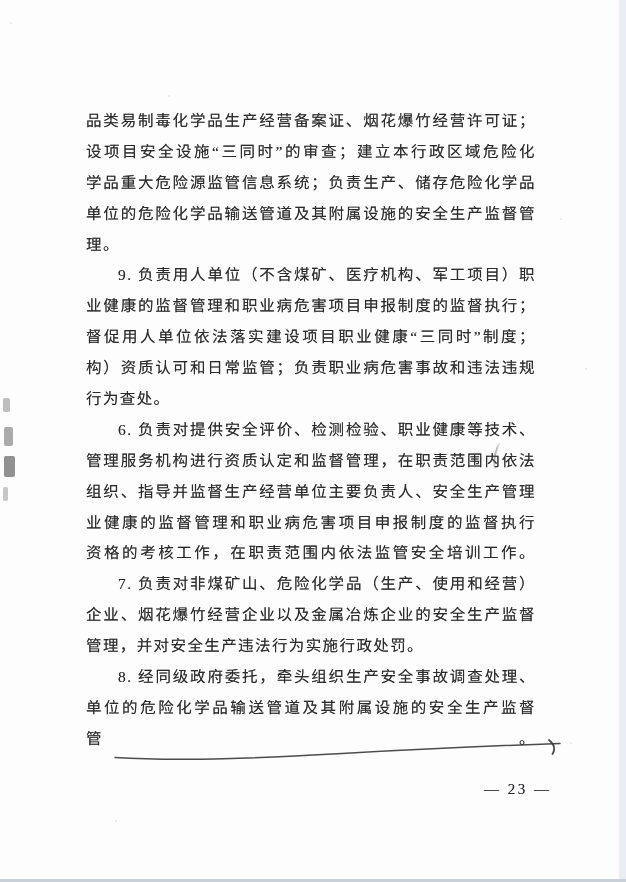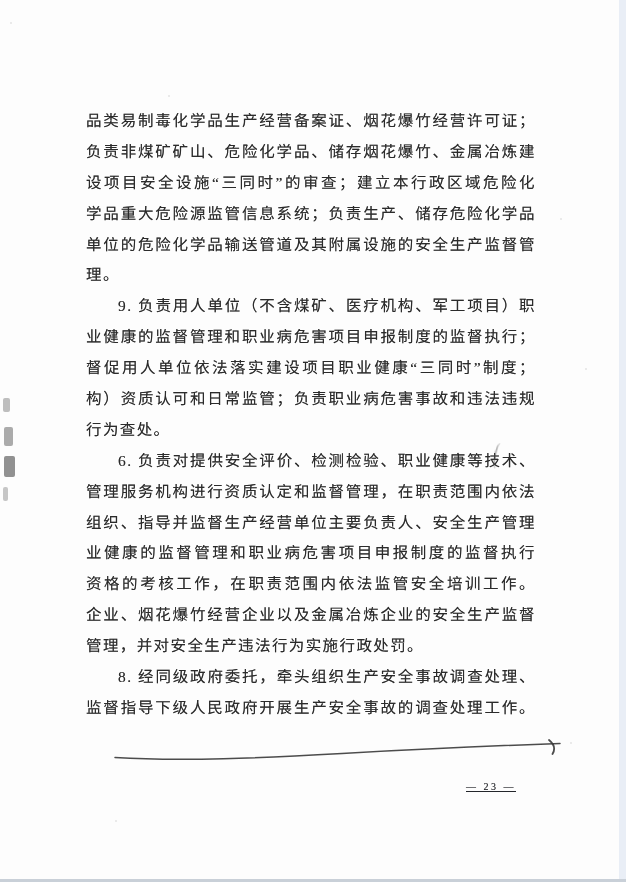--- a/index.html
+++ b/index.html
@@ -57,27 +57,26 @@
     position: absolute;
     left: 112px;
     top: 739px;
     width: 460px;
     height: 26px;
     pointer-events: none;
   }
   
   .page-number {
     position: absolute;
-    left: 466px;
+    left: 484px;
     top: 781px;
-    font-size: 10px;
+    font-size: 15px;
     letter-spacing: 2.5px;
     color: #24262b;
     text-shadow: 0 0 0.4px rgba(40,40,40,0.5);
-    text-decoration: underline;
   }
   
   .smudge {
     position: absolute;
     background: #4a4a4a;
     border-radius: 2px;
     filter: blur(0.7px);
   }
   .smudge.s1 { left: 3px;  top: 398px; width: 7px;  height: 14px; opacity: .35; }
   .smudge.s2 { left: 4px;  top: 427px; width: 9px;  height: 19px; opacity: .45; }
@@ -102,47 +101,47 @@
   }
 </style>
 </head>
 <body>
 
 <div class="page">
 
   <div class="content">
       <div class="para">
         <div class="line fill">品类易制毒化学品生产经营备案证、烟花爆竹经营许可证；</div>
-        <div class="line fill">负责非煤矿矿山、危险化学品、储存烟花爆竹、金属冶炼建</div>
         <div class="line fill">设项目安全设施“三同时”的审查；建立本行政区域危险化</div>
         <div class="line fill">学品重大危险源监管信息系统；负责生产、储存危险化学品</div>
         <div class="line fill">单位的危险化学品输送管道及其附属设施的安全生产监督管</div>
         <div class="line">理。</div>
       </div>
       <div class="para">
         <div class="line fill indent">9. 负责用人单位（不含煤矿、医疗机构、军工项目）职</div>
         <div class="line fill">业健康的监督管理和职业病危害项目申报制度的监督执行；</div>
         <div class="line fill">督促用人单位依法落实建设项目职业健康“三同时”制度；</div>
         <div class="line fill">构）资质认可和日常监管；负责职业病危害事故和违法违规</div>
         <div class="line">行为查处。</div>
       </div>
       <div class="para">
         <div class="line fill indent">6. 负责对提供安全评价、检测检验、职业健康等技术、</div>
         <div class="line fill">管理服务机构进行资质认定和监督管理，在职责范围内依法</div>
         <div class="line fill">组织、指导并监督生产经营单位主要负责人、安全生产管理</div>
         <div class="line fill">业健康的监督管理和职业病危害项目申报制度的监督执行</div>
         <div class="line fill">资格的考核工作，在职责范围内依法监管安全培训工作。</div>
       </div>
       <div class="para">
+        <div class="line fill indent">7. 负责对非煤矿山、危险化学品（生产、使用和经营）</div>
         <div class="line fill">企业、烟花爆竹经营企业以及金属冶炼企业的安全生产监督</div>
         <div class="line">管理，并对安全生产违法行为实施行政处罚。</div>
       </div>
       <div class="para">
         <div class="line fill indent">8. 经同级政府委托，牵头组织生产安全事故调查处理、</div>
-        <div class="line fill">监督指导下级人民政府开展生产安全事故的调查处理工作。</div>
+        <div class="line fill">单位的危险化学品输送管道及其附属设施的安全生产监督管。</div>
       </div>
     </div>
 
   <svg class="hand-underline" viewBox="0 0 460 26" xmlns="http://www.w3.org/2000/svg">
     <path d="M3,18.5 C70,22.5 150,19 230,14.5 C310,10 390,6.5 448,4.5" fill="none" stroke="#383838" stroke-width="1.5" stroke-linecap="round" opacity="0.9"></path>
     <path d="M437,1 c5,4 6.5,9 3.5,14" fill="none" stroke="#383838" stroke-width="1.8" stroke-linecap="round" opacity="0.9"></path>
   </svg>
 
   <div class="page-number">— 23 —</div>
 

